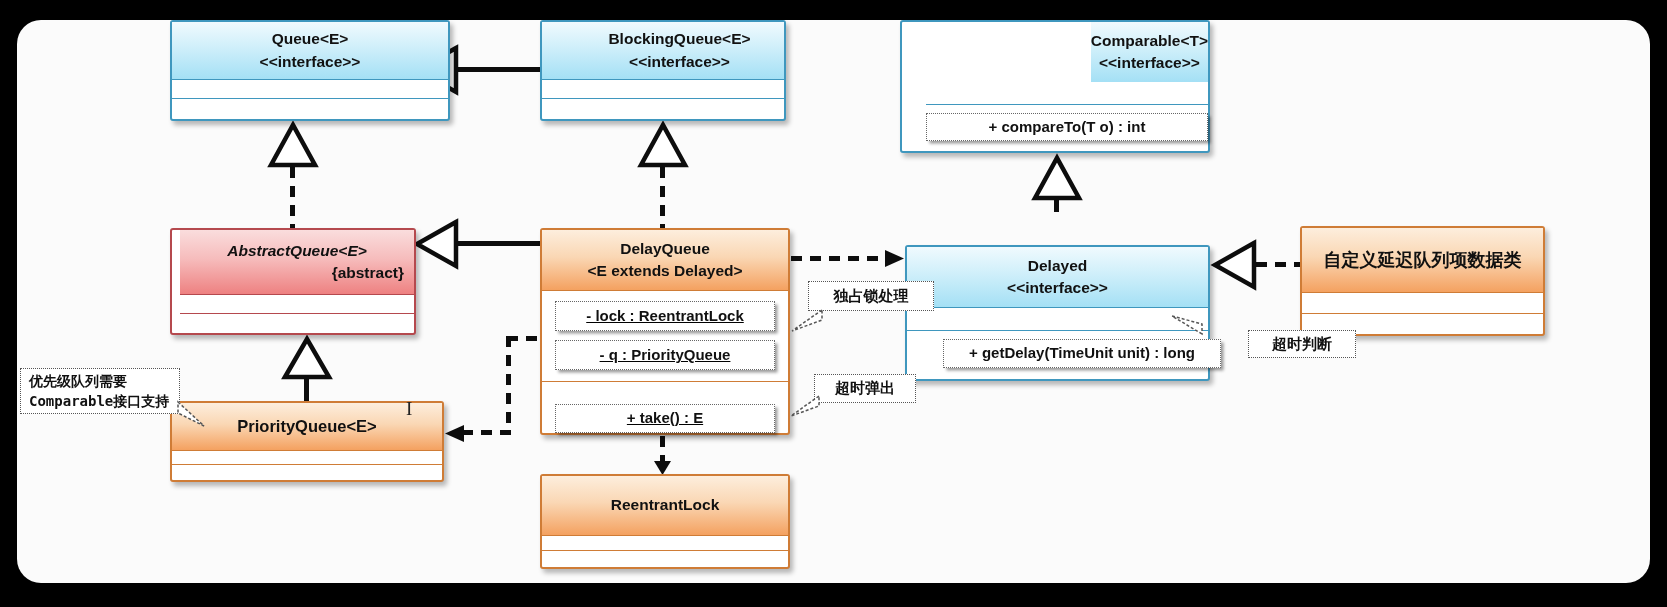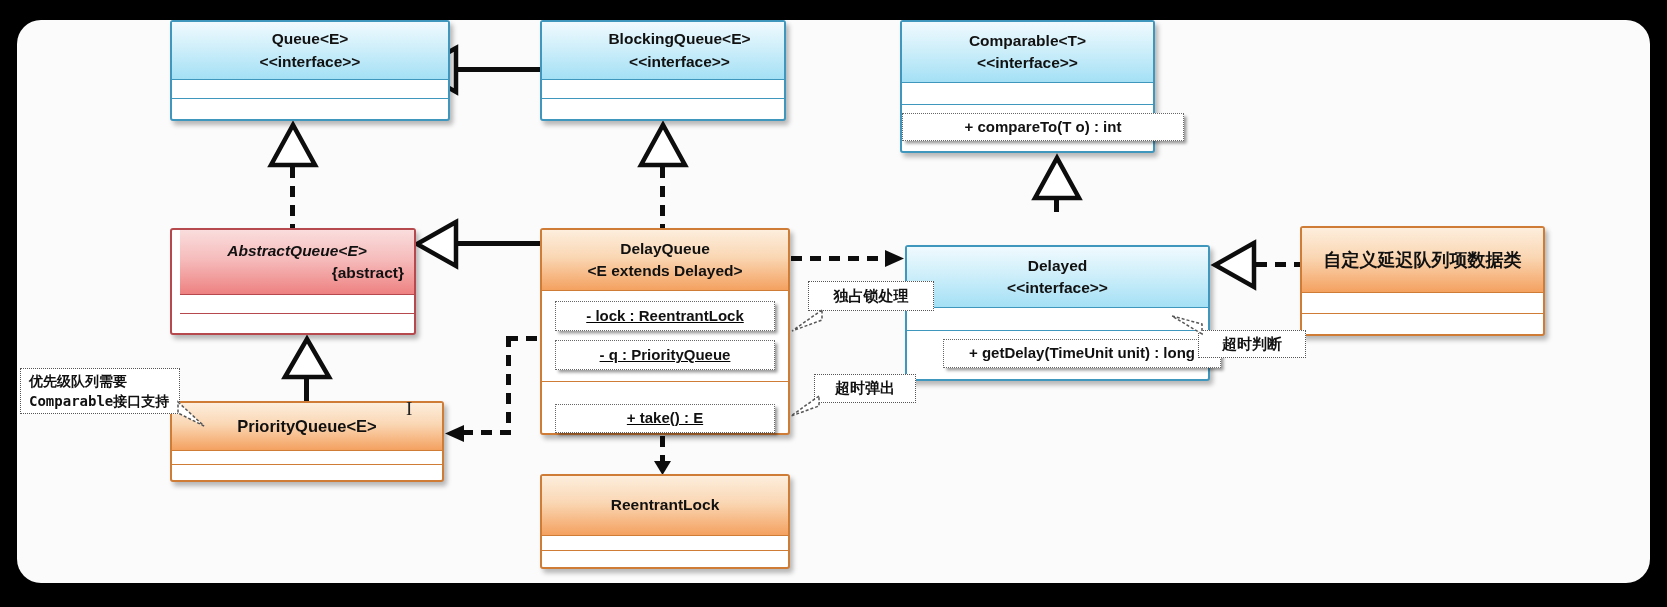--- a/index.html
+++ b/index.html
@@ -114,21 +114,21 @@
 
   <div class="cls blue" style="left:540px;top:20px;width:246px;height:101px;">
     <div class="hdr" style="height:57px;padding-left:33px;">
       <div>BlockingQueue&lt;E&gt;</div>
       <div>&lt;&lt;interface&gt;&gt;</div>
     </div>
     <div class="comp" style="flex:1;"></div>
     <div class="comp" style="height:21px;"></div>
   </div>
 
-  <div class="cls blue" style="left:900px;top:20px;width:255px;height:133px;">
+  <div class="cls blue" style="left:900px;top:20px;width:310px;height:133px;align-items:flex-end;">
     <div class="hdr" style="height:60px;">
       <div>Comparable&lt;T&gt;</div>
       <div>&lt;&lt;interface&gt;&gt;</div>
     </div>
     <div class="comp" style="height:22px;"></div>
     <div class="comp" style="flex:1;">
       <div class="pill" style="width:282px;height:28px;line-height:25px;margin-top:8px;">+ compareTo(T o) : int</div>
     </div>
   </div>
 
@@ -197,21 +197,21 @@
       <polygon points="32,1 2,22 32,11" fill="#fff" stroke="#555" stroke-width="1.5" stroke-dasharray="3,2"></polygon>
     </svg>
 
   <div class="note" style="left:814px;top:374px;width:102px;height:29px;">
     <span>超时弹出</span>
   </div>
   <svg class="tail" style="left:789px;top:394px;" width="32" height="24">
       <polygon points="30,2 2,22 30,12" fill="#fff" stroke="#555" stroke-width="1.5" stroke-dasharray="3,2"></polygon>
     </svg>
 
-  <div class="note" style="left:1198px;top:330px;width:108px;height:28px;">
+  <div class="note" style="left:1248px;top:330px;width:108px;height:28px;">
     <span>超时判断</span>
   </div>
   <svg class="tail" style="left:1170px;top:314px;" width="34" height="22">
       <polygon points="32,20 2,2 32,10" fill="#fff" stroke="#555" stroke-width="1.5" stroke-dasharray="3,2"></polygon>
     </svg>
 
   <div class="note mono" style="left:20px;top:368px;width:160px;height:46px;">
     <span>优先级队列需要</span>
     <span>Comparable接口支持</span>
   </div>

